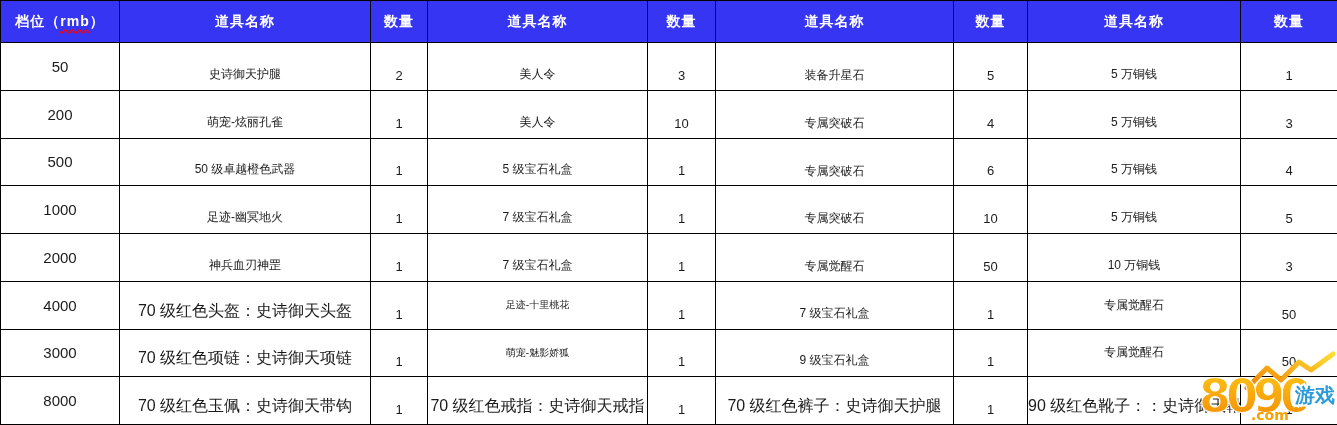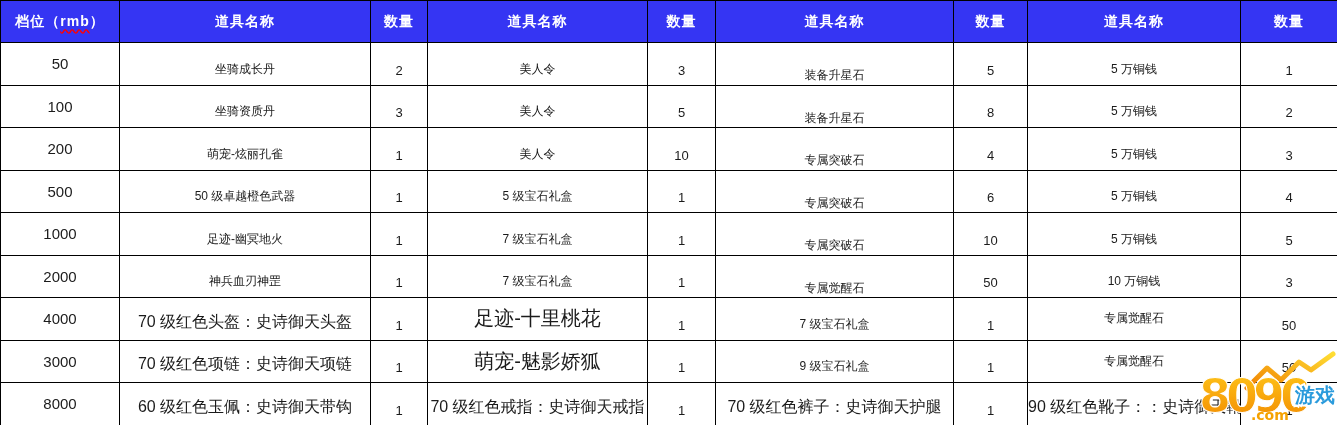--- a/index.html
+++ b/index.html
@@ -32,21 +32,21 @@
     vertical-align:middle;
     letter-spacing:1px;
   }
   td{color:#1b1b1b;}
   td.tier{font-size:15px;vertical-align:middle;}
   td.name{font-size:12px;vertical-align:bottom;padding-bottom:7px;}
   td.qty{font-size:13px;vertical-align:bottom;padding-bottom:7px;}
   td.vt{vertical-align:top;padding-top:24px;padding-bottom:0;}
   td.vm{vertical-align:middle;padding-bottom:0;}
   td.lg{font-size:16px;}
-  td.xl{font-size:20px;}
+  td.xl{font-size:10px;}
   .rmb{
     text-decoration:underline wavy #FF0000;
     text-decoration-skip-ink:none;
     text-underline-offset:3px;
   }
   .watermark{
     position:absolute;
     right:0;bottom:0;
     width:152px;height:75px;
     pointer-events:none;
@@ -77,39 +77,28 @@
         <th>数量</th>
         <th>道具名称</th>
         <th>数量</th>
         <th>道具名称</th>
         <th>数量</th>
       </tr>
     </thead>
     <tbody>
       <tr>
         <td class="tier">50</td>
-        <td class="name">坐骑成长丹</td>
+        <td class="name">史诗御天护腿</td>
         <td class="qty">2</td>
         <td class="name">美人令</td>
         <td class="qty">3</td>
         <td class="name vt">装备升星石</td>
         <td class="qty">5</td>
         <td class="name">5 万铜钱</td>
         <td class="qty">1</td>
-      </tr>
-      <tr>
-        <td class="tier">100</td>
-        <td class="name">坐骑资质丹</td>
-        <td class="qty">3</td>
-        <td class="name">美人令</td>
-        <td class="qty">5</td>
-        <td class="name vt">装备升星石</td>
-        <td class="qty">8</td>
-        <td class="name">5 万铜钱</td>
-        <td class="qty">2</td>
       </tr>
       <tr>
         <td class="tier">200</td>
         <td class="name">萌宠-炫丽孔雀</td>
         <td class="qty">1</td>
         <td class="name">美人令</td>
         <td class="qty">10</td>
         <td class="name vt">专属突破石</td>
         <td class="qty">4</td>
         <td class="name">5 万铜钱</td>
@@ -165,21 +154,21 @@
         <td class="qty">1</td>
         <td class="name xl vm">萌宠-魅影娇狐</td>
         <td class="qty">1</td>
         <td class="name">9 级宝石礼盒</td>
         <td class="qty">1</td>
         <td class="name vm">专属觉醒石</td>
         <td class="qty">50</td>
       </tr>
       <tr>
         <td class="tier">8000</td>
-        <td class="name lg">60 级红色玉佩：史诗御天带钩</td>
+        <td class="name lg">70 级红色玉佩：史诗御天带钩</td>
         <td class="qty">1</td>
         <td class="name lg">70 级红色戒指：史诗御天戒指</td>
         <td class="qty">1</td>
         <td class="name lg">70 级红色裤子：史诗御天护腿</td>
         <td class="qty">1</td>
         <td class="name lg">90 级红色靴子：：史诗御天靴</td>
         <td class="qty">1</td>
       </tr>
     </tbody>
   </table>

